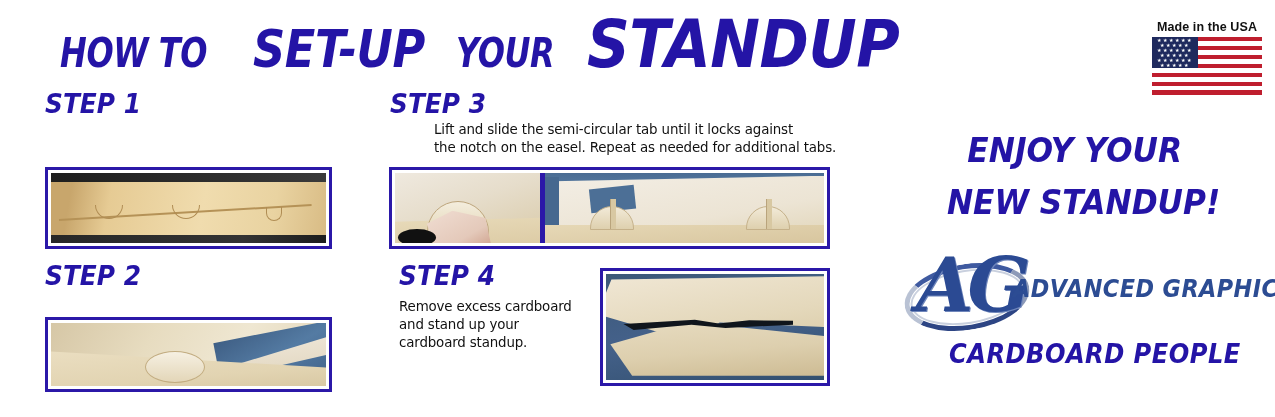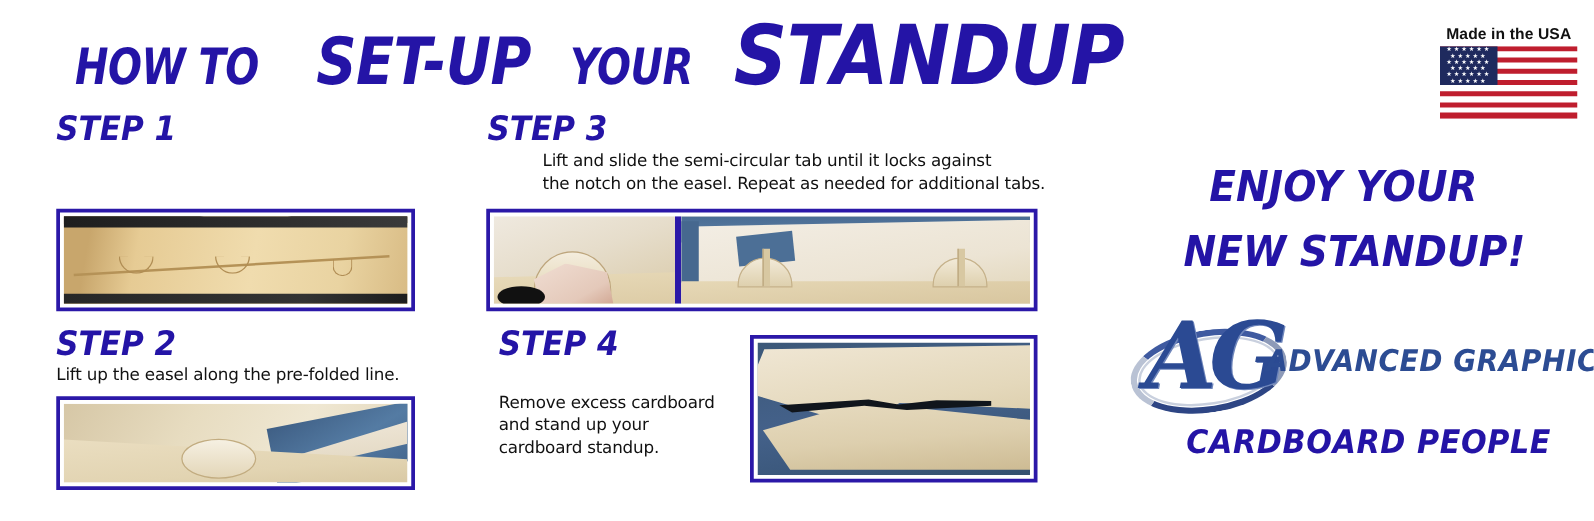--- a/index.html
+++ b/index.html
@@ -506,21 +506,20 @@
       <div class="ph1">
         <div class="ph1-line"></div>
         <div class="ph1-tab" style="left:16%; top:46%;"></div>
         <div class="ph1-tab" style="left:44%; top:46%;"></div>
         <div class="ph1-tab" style="left:78%; top:48%; width:14px;"></div>
       </div>
     </div>
   </div>
 
   <div class="step-head" style="left:45px; top:262px;">STEP 2</div>
-  <div class="step-body" style="left:45px; top:292px; width:330px;">Lift up the easel along the pre-folded line.</div>
 
   <div class="photo-frame" style="left:45px; top:317px; width:287px; height:75px;">
     <div class="photo-inner">
       <div class="ph2">
         <div class="ph2-blue"></div>
         <div class="ph2-easel"></div>
         <div class="ph2-panel"></div>
         <div class="ph2-circle"></div>
       </div>
     </div>
@@ -549,21 +548,21 @@
             <i></i>
           </div>
         <div class="ph3b-tab" style="left:72%;">
             <i></i>
           </div>
       </div>
     </div>
   </div>
 
   <div class="step-head" style="left:399px; top:262px;">STEP 4</div>
-  <div class="step-body" style="left:399px; top:298px; width:210px;margin-top:16px;">Remove excess cardboard
+  <div class="step-body" style="left:399px; top:298px; width:210px;">Remove excess cardboard
 and stand up your
 cardboard standup.</div>
 
   <div class="photo-frame" style="left:600px; top:268px; width:230px; height:118px;">
     <div class="photo-inner">
       <div class="ph4">
         <div class="ph4-sheet"></div>
         <div class="ph4-sheet2"></div>
         <div class="ph4-gap"></div>
       </div>

